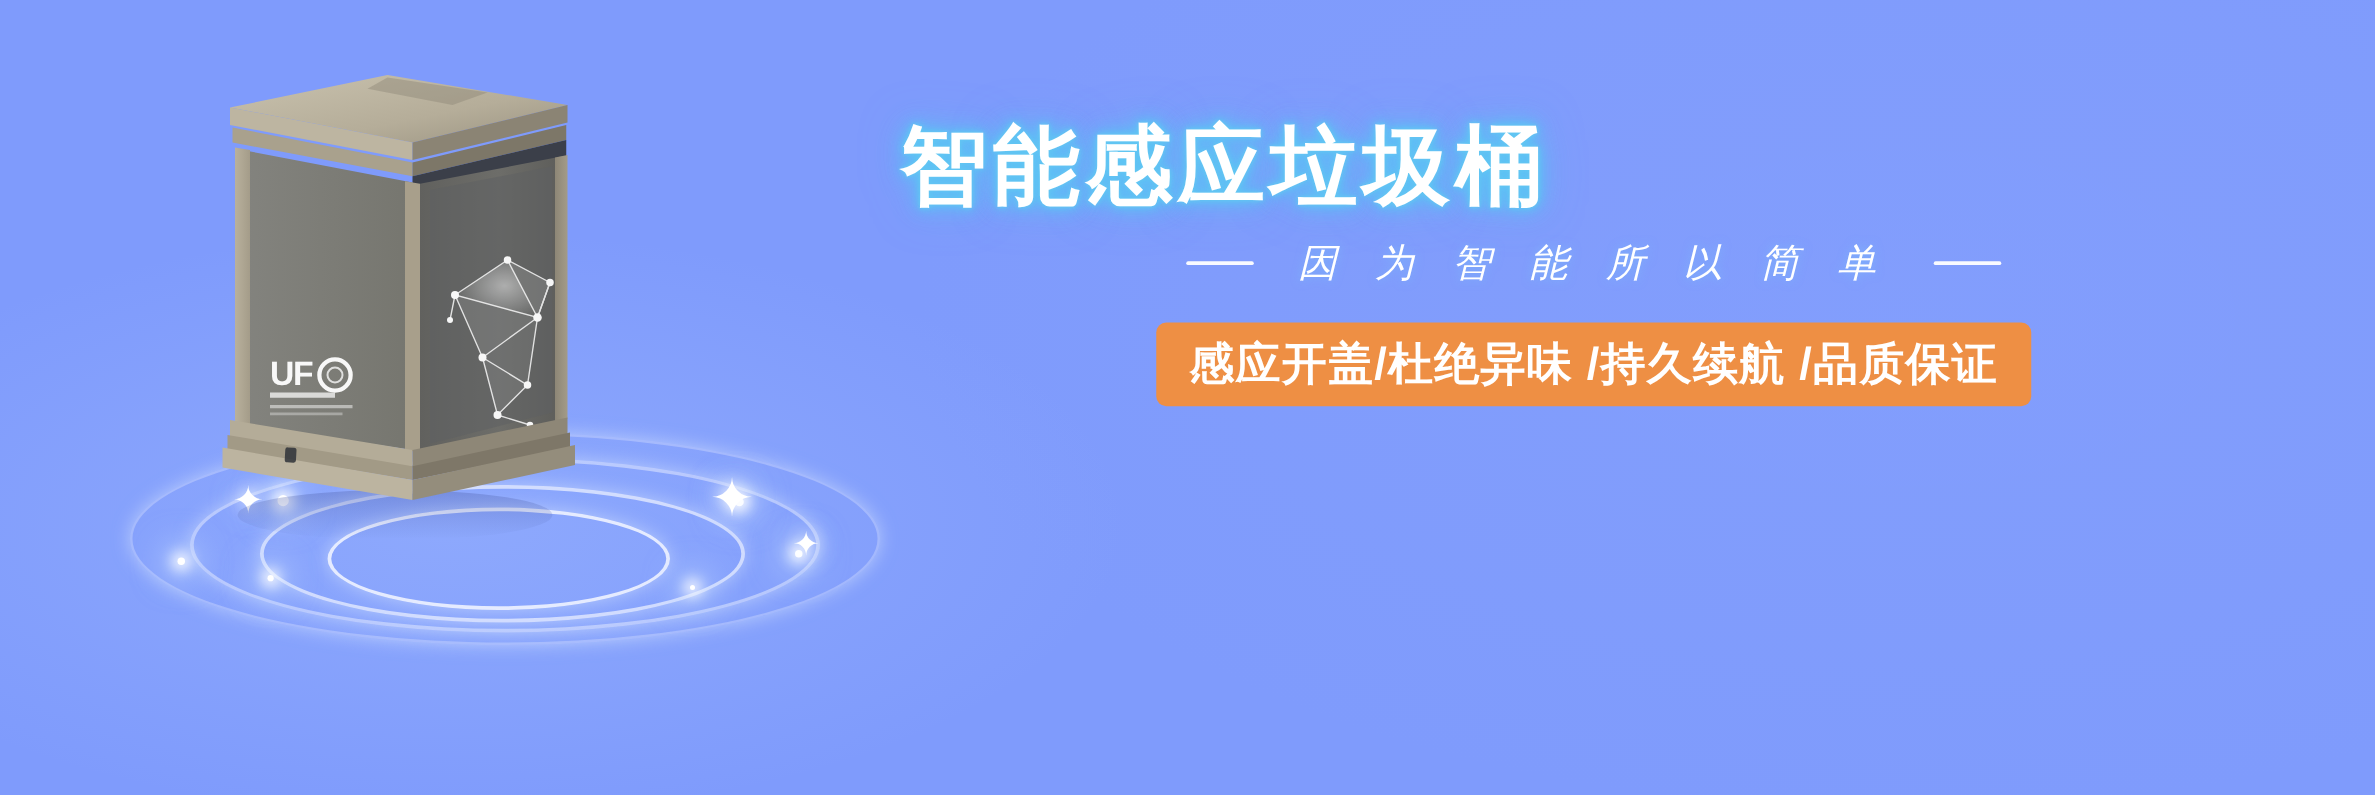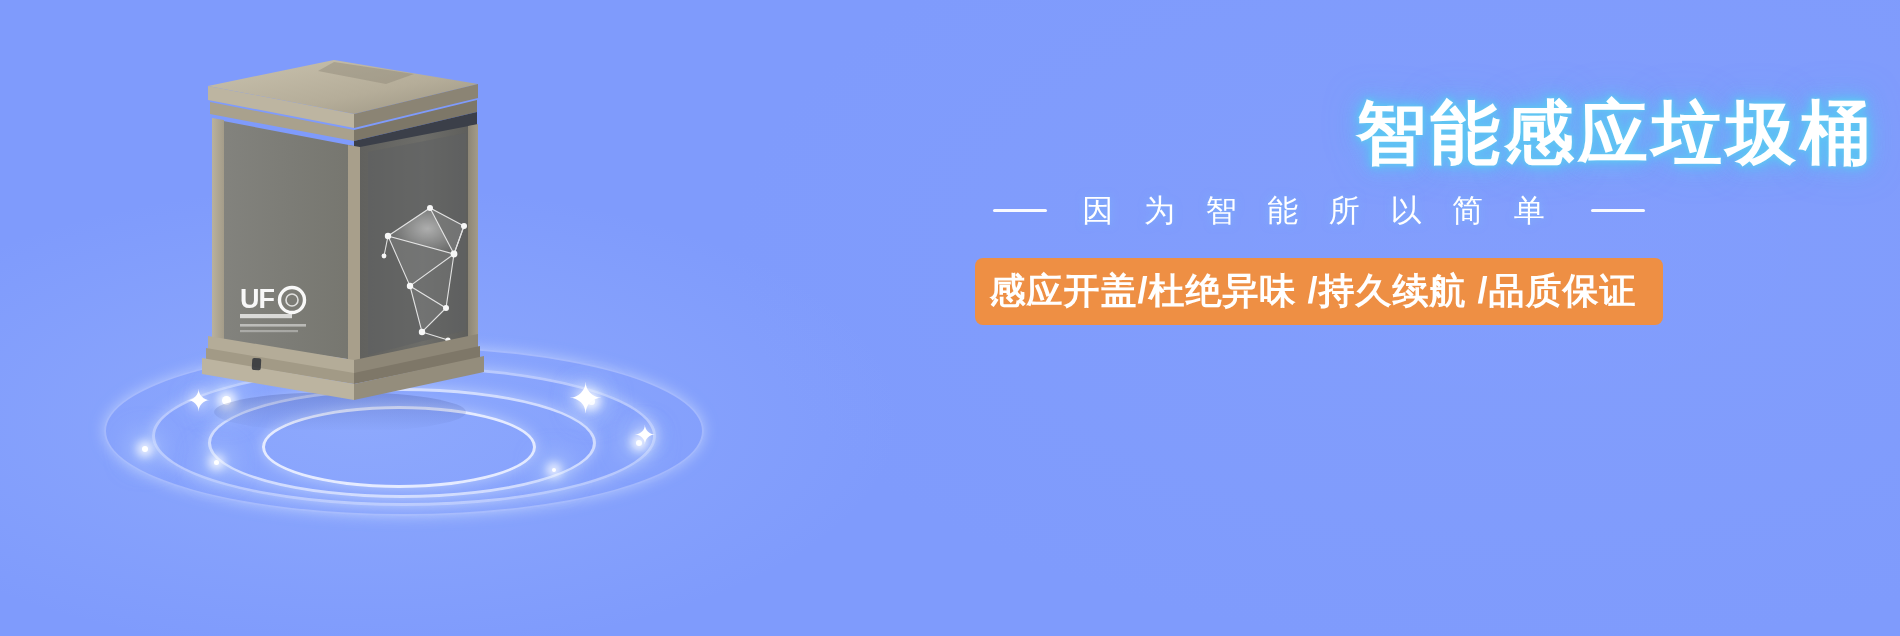--- a/index.html
+++ b/index.html
@@ -77,35 +77,35 @@
     text-shadow: 0 0 14px rgba(255,255,255,.95), 0 0 28px rgba(200,220,255,.7);
     line-height: 1;
     user-select: none;
   }
   .starburst.b1 { left: 478px; top: 28px;  font-size: 42px; }
   .starburst.b2 { left: 544px; top: 72px;  font-size: 26px; }
   .starburst.b3 { left: 96px;  top: 36px;  font-size: 30px; }
 
   .bin-wrap {
     position: absolute;
-    left: 118px;
+    left: 94px;
     top: 20px;
     width: 320px;
     height: 390px;
     text-align: center;
   }
   .bin-svg { display: block; }
 
   
   .copy {
     position: absolute;
-    left: 764px;
+    left: 720px;
     top: 96px;
     width: 1110px;
-    text-align: right;
+    text-align: left;
   }
 
   .headline {
     font-size: 70px;
     font-weight: bold;
     color: #ffffff;
     letter-spacing: 4px;
     line-height: 1.08;
     margin: 0 0 6px 0;
     text-shadow:
@@ -115,20 +115,21 @@
       0 0 20px rgba(89,196,245,.85),
       0 0 34px rgba(89,196,245,.55);
   }
 
   .tagline-row {
     display: flex;
     align-items: center;
     justify-content: center;
     gap: 35px;
     margin: 18px 0 0 0;
+    font-style: italic;
   }
   .tag-rule {
     display: block;
     width: 54px;
     height: 3px;
     background: #ffffff;
     opacity: .95;
     border-radius: 2px;
   }
   .tagline {
@@ -143,21 +144,21 @@
     display: flex;
     justify-content: center;
     margin-top: 26px;
   }
   .badge {
     background: #ee8f44;
     color: #ffffff;
     font-size: 36px;
     font-weight: bold;
     letter-spacing: 1px;
-    padding: 12px 26px 14px 14px;
+    padding: 12px 26px 14px 26px;
     border-radius: 8px;
     white-space: nowrap;
     line-height: 1.15;
   }
 
   .scenes {
     margin-top: 30px;
     font-size: 26px;
     color: #ffffff;
     letter-spacing: 2px;

